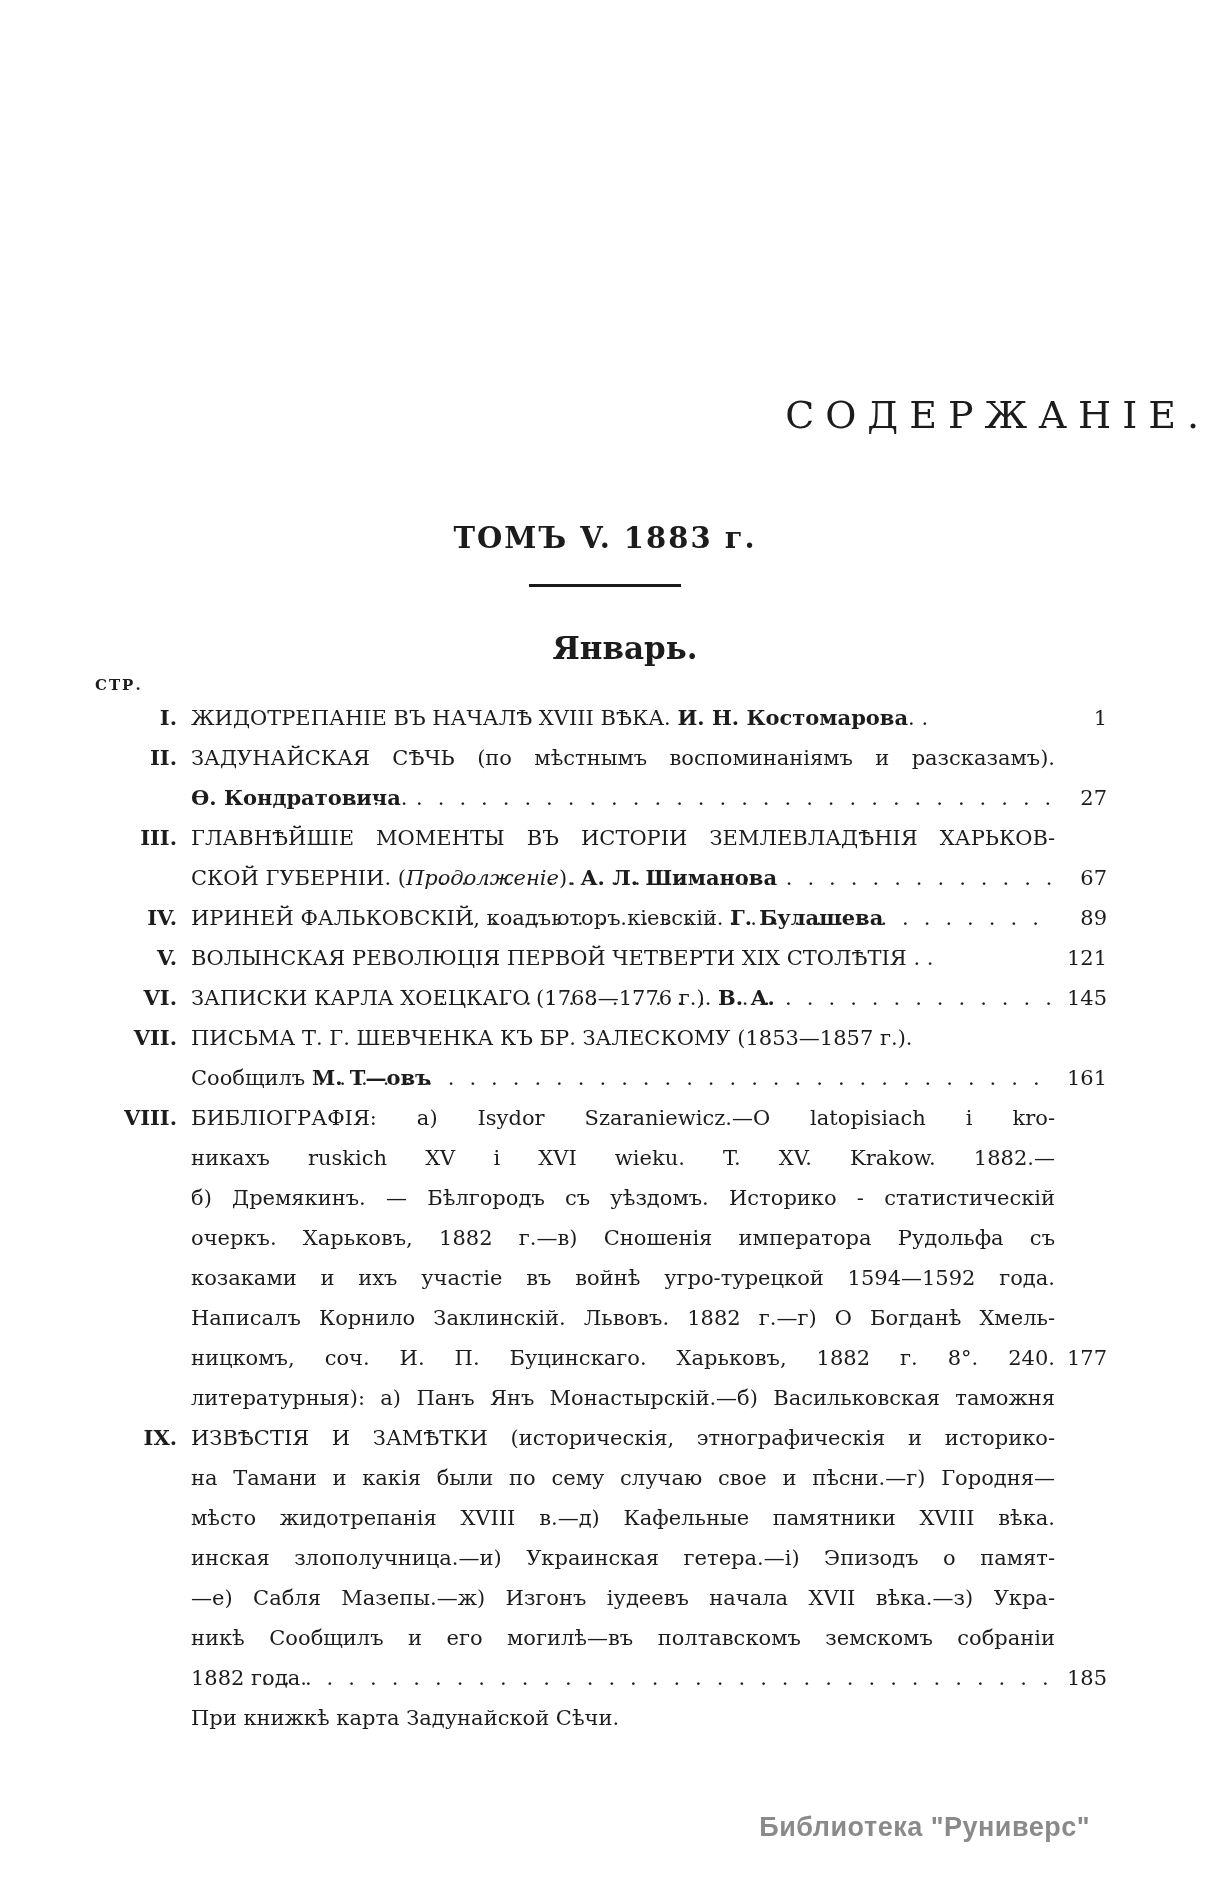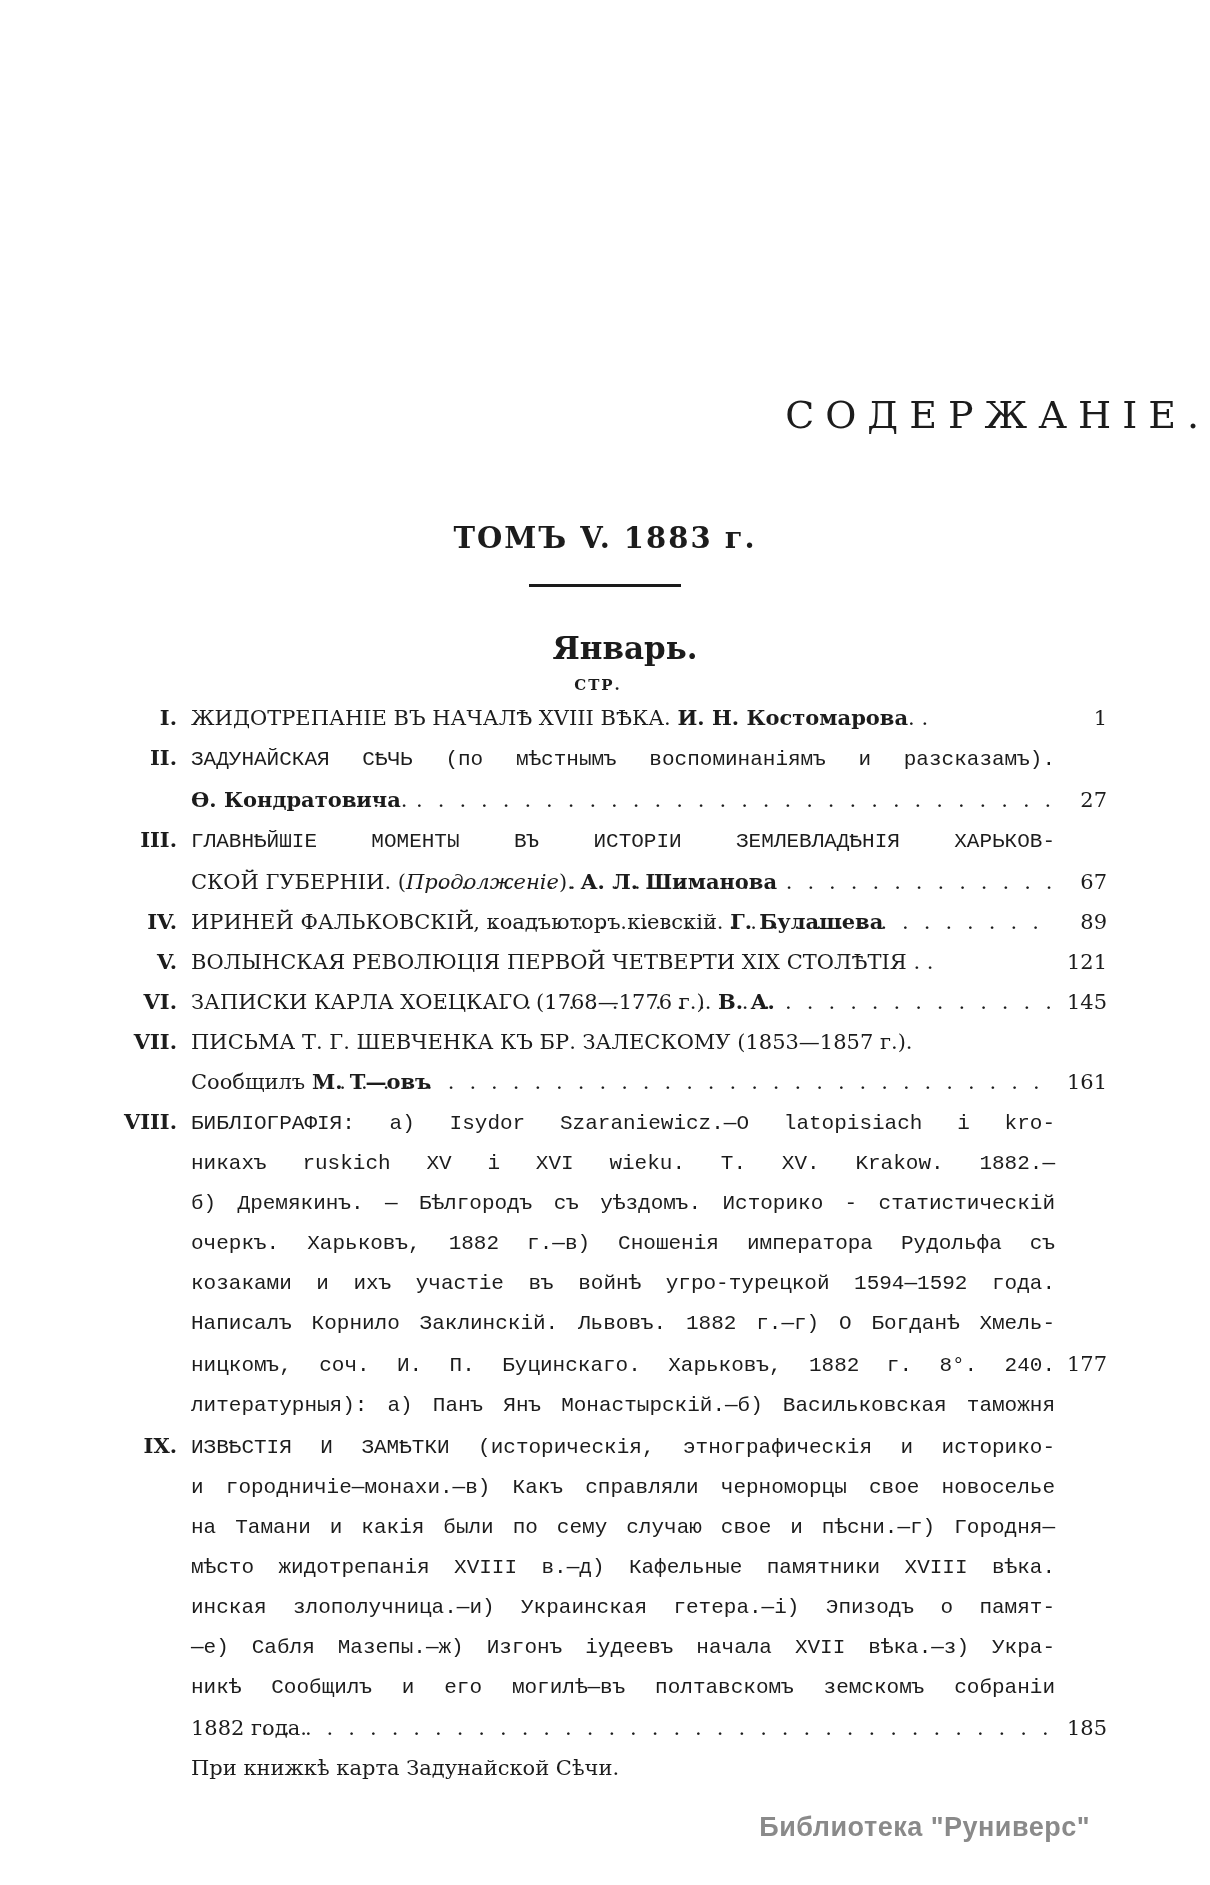--- a/index.html
+++ b/index.html
@@ -40,21 +40,21 @@
     margin-top: 46px;
     font-weight: 700;
     padding-left: 40px;
   }
 
   .content {
     margin-left: 95px;
     width: 1012px;
   }
   .page-col-label {
-    text-align: center;
+    text-align: left;
     font-size: 15px;
     letter-spacing: 2px;
     margin-top: 12px;
     padding-right: 6px;
     font-weight: 600;
   }
   .toc { margin-top: 4px; }
 
   .toc-row {
     display: flex;
@@ -71,21 +71,20 @@
   }
   .toc-text {
     padding-left: 14px;
     min-width: 0;
   }
   .toc-text.justify {
     flex: 1 1 auto;
     text-align: justify;
     text-align-last: justify;
     white-space: normal;
-    font-family: Liberation Mono, monospace;
   }
   .leader {
     flex: 1 1 auto;
     overflow: hidden;
     white-space: nowrap;
     letter-spacing: 15px;
     padding-left: 10px;
     min-width: 0;
   }
   .toc-page {
@@ -215,25 +214,20 @@
           <span class="toc-text justify"><span>литературныя): а) Панъ Янъ Монастырскій.—б) Васильковская таможня</span></span>
           <span class="toc-page"></span>
         </div>
         <div class="toc-row">
           <span class="toc-num">IX.</span>
           <span class="toc-text justify"><span>ИЗВѢСТІЯ И ЗАМѢТКИ (историческія, этнографическія и историко-</span></span>
           <span class="toc-page"></span>
         </div>
         <div class="toc-row">
           <span class="toc-num"></span>
-          <span class="toc-text justify"><span>и городничіе—монахи.—в) Какъ справляли черноморцы свое новоселье</span></span>
-          <span class="toc-page"></span>
-        </div>
-        <div class="toc-row">
-          <span class="toc-num"></span>
           <span class="toc-text justify"><span>на Тамани и какія были по сему случаю свое и пѣсни.—г) Городня—</span></span>
           <span class="toc-page"></span>
         </div>
         <div class="toc-row">
           <span class="toc-num"></span>
           <span class="toc-text justify"><span>мѣсто жидотрепанія XVIII в.—д) Кафельные памятники XVIII вѣка.</span></span>
           <span class="toc-page"></span>
         </div>
         <div class="toc-row">
           <span class="toc-num"></span>

